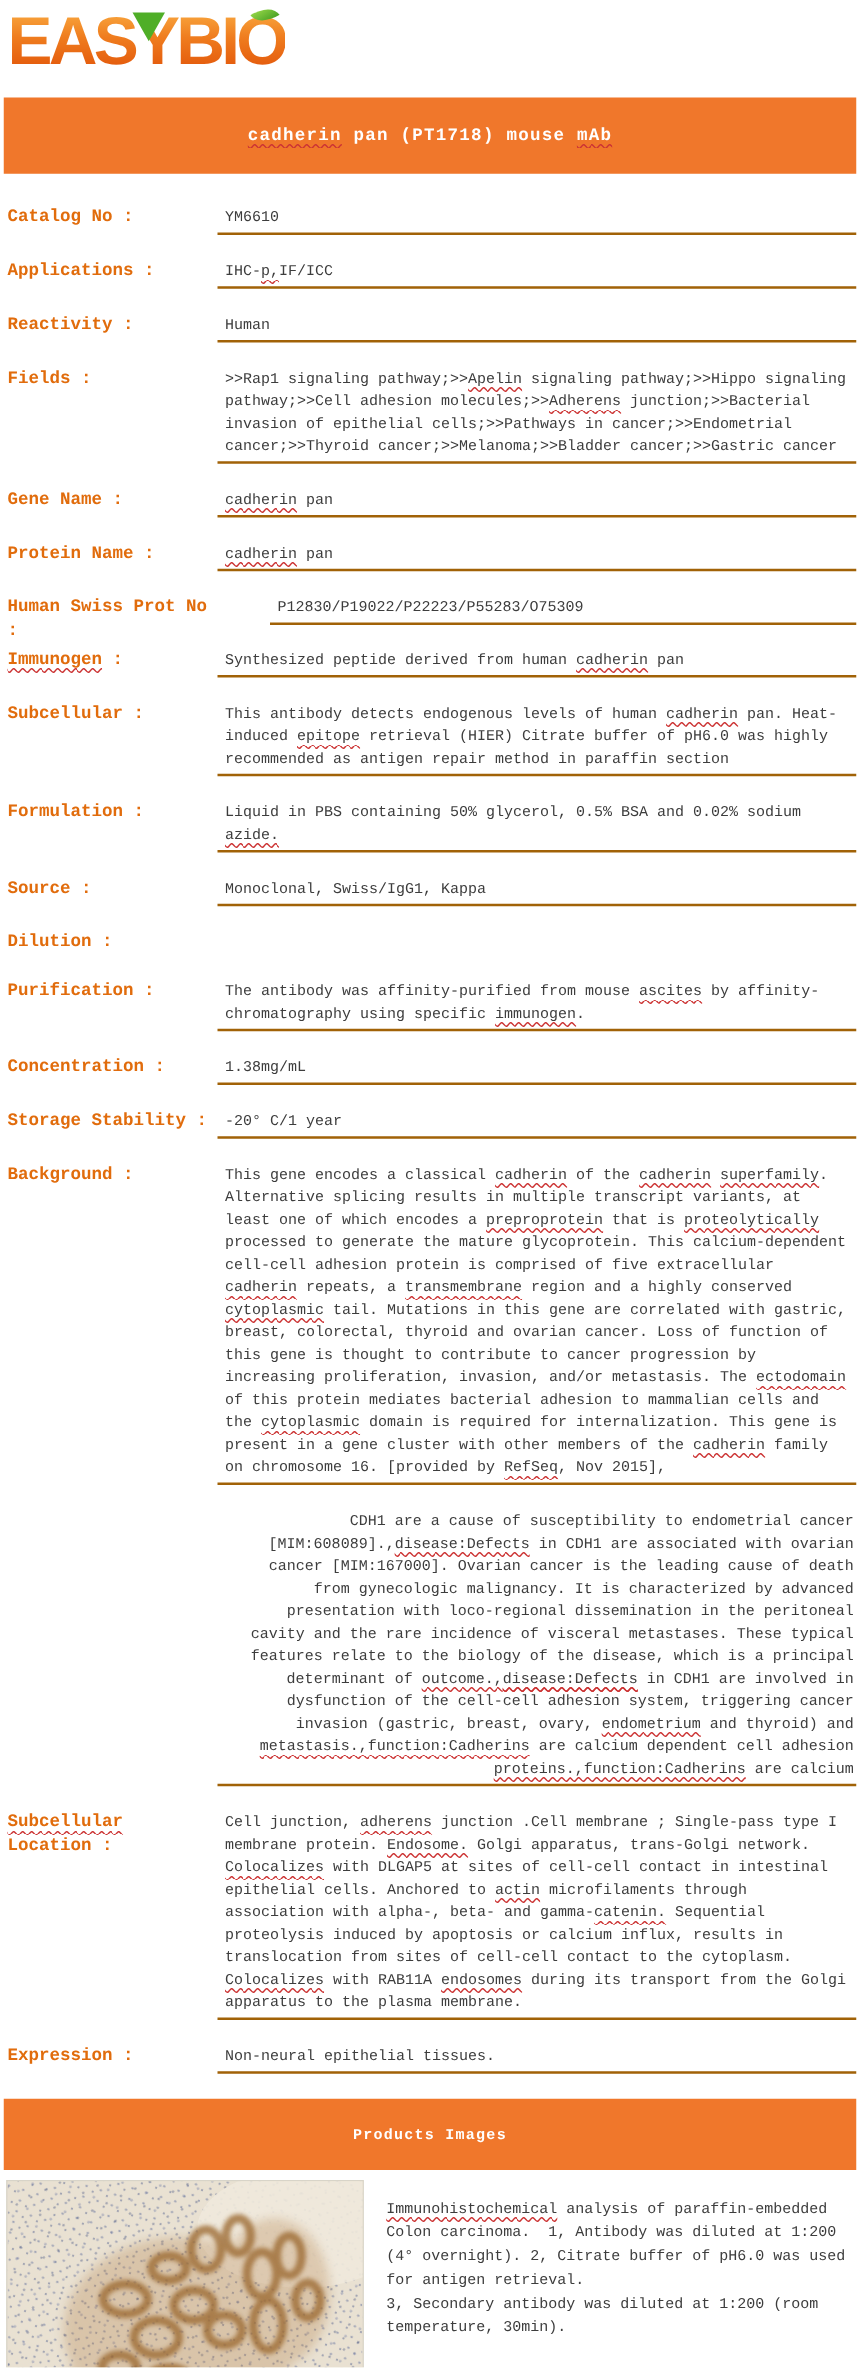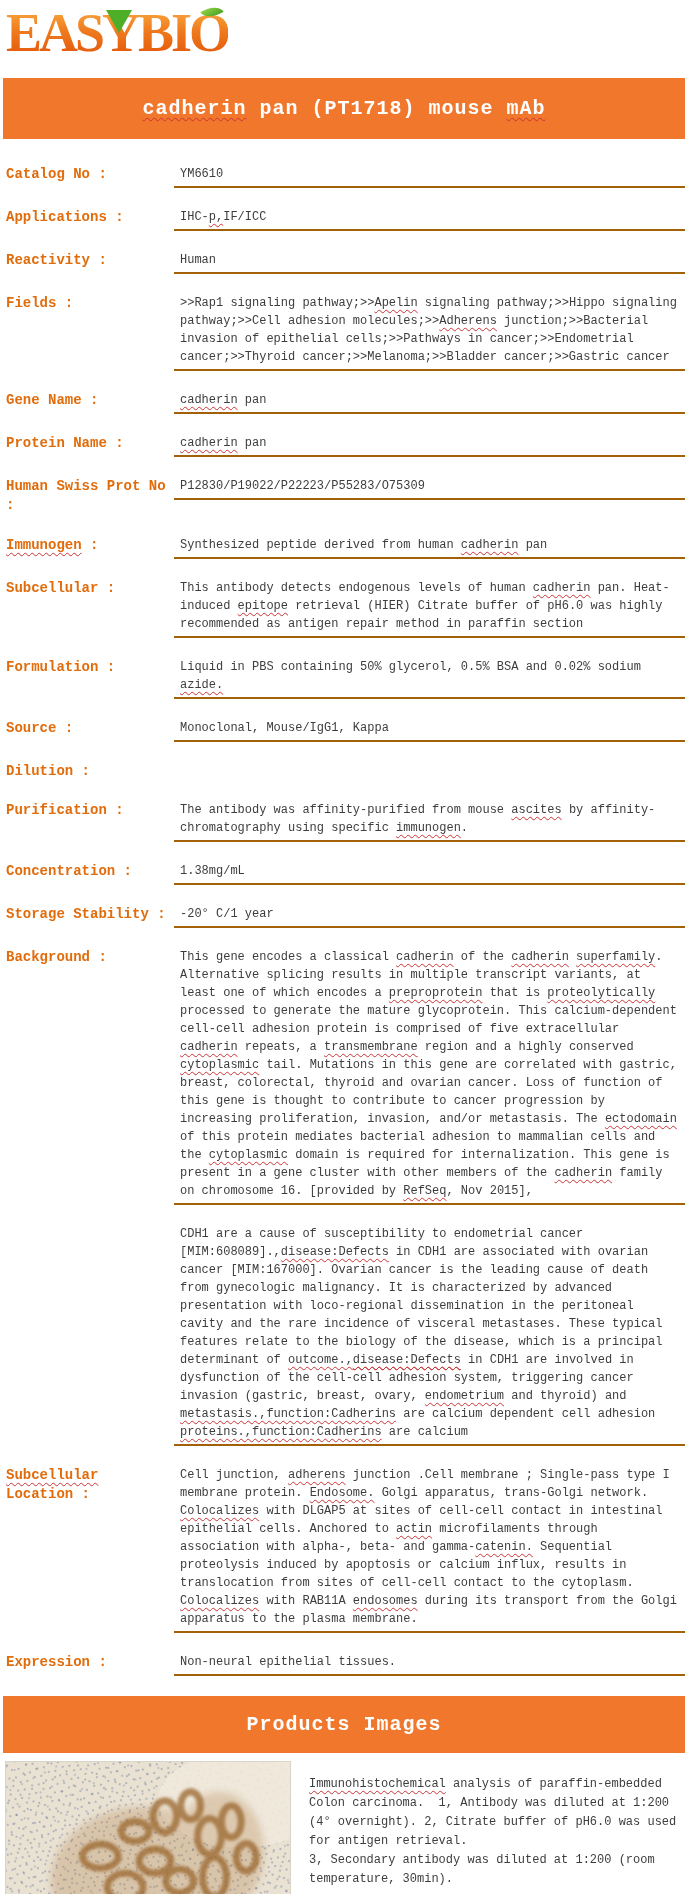--- a/index.html
+++ b/index.html
@@ -1,49 +1,49 @@
 <!DOCTYPE html>
 <html><head>
 <meta charset="utf-8">
 <style>
   html,body{margin:0;padding:0;background:#fff;}
   .page{position:relative;width:688px;height:1894px;overflow:hidden;background:#fff;
         font-family:"Liberation Mono",monospace;}
 
   
   .logo{position:relative;height:64px;padding:4px 0 0 6px;}
-  .logo-text{font-family:Liberation Serif, serif;font-weight:bold;font-size:54px;
+  .logo-text{font-family:Liberation Sans, sans-serif;font-weight:bold;font-size:54px;
              line-height:58px;letter-spacing:-3px;
              background:linear-gradient(#f9a83f 8%,#ef7c1e 45%,#e2560a 92%);
              -webkit-background-clip:text;background-clip:text;color:transparent;
              display:inline-block;}
   .logo-tri{position:absolute;left:106px;top:10px;width:0;height:0;
             border-left:13px solid transparent;border-right:13px solid transparent;
             border-top:23px solid #4fae27;}
   .logo-leaf{position:absolute;left:202px;top:6px;width:20px;height:12px;
              background:linear-gradient(#8ed144,#4da426);border-radius:0 100% 0 100%;
              transform:rotate(-32deg);}
 
   
   .banner{margin:10px 3px 0;background:#F0772B;height:61px;
           display:flex;align-items:center;justify-content:center;}
   .banner.small{height:57px;}
-  .banner-title{color:#ffffff;font-weight:bold;font-size:20px;letter-spacing:1px;
+  .banner-title{color:#ffffff;font-weight:bold;font-size:14px;letter-spacing:1px;
                 font-family:"Liberation Mono",monospace;}
-  .banner.small .banner-title{font-size:20px;}
+  .banner.small .banner-title{font-size:12px;}
 
   
   .rows{margin-top:26px;}
   .row{display:grid;grid-template-columns:166px 1fr;margin:0 3px 20px 6px;align-items:start;}
   .label{font:bold 14px/19px "Liberation Mono",monospace;color:#E16C0C;}
   .vals{padding-left:2px;}
   .val{font:12px/18px "Liberation Mono",monospace;color:#3d3d3d;
        border-bottom:2px solid #a16207;padding:0 2px 3px 6px;min-height:18px;}
-  .val + .val{margin-top:20px;}
-  .row.tight{margin-bottom:21px;}
+  .val + .val{margin-top:20px;text-align:right;}
+  .row.tight{margin-bottom:4px;gap:42px;}
 
   
   .sq{text-decoration-line:underline;text-decoration-style:wavy;
       text-decoration-color:#cc3333;text-decoration-thickness:1px;
       text-underline-offset:3px;}
 
   
   .products-body{display:flex;gap:18px;margin:8px 3px 0 5px;}
   .ihc-figure{width:286px;height:252px;flex:none;border:1px solid #d8d4c8;
               box-sizing:border-box;background:#e9e1d2;}
@@ -134,21 +134,21 @@
     <div class="row">
       <div class="label">Formulation :</div>
       <div class="vals">
           <div class="val">Liquid in PBS containing 50% glycerol, 0.5% BSA and 0.02% sodium <span class="sq">azide.</span></div>
         </div>
     </div>
 
     <div class="row">
       <div class="label">Source :</div>
       <div class="vals">
-          <div class="val">Monoclonal, Mouse/IgG1, Kappa</div>
+          <div class="val">Monoclonal, Swiss/IgG1, Kappa</div>
         </div>
     </div>
 
     <div class="row">
       <div class="label">Dilution :</div>
     </div>
 
     <div class="row">
       <div class="label">Purification :</div>
       <div class="vals">

